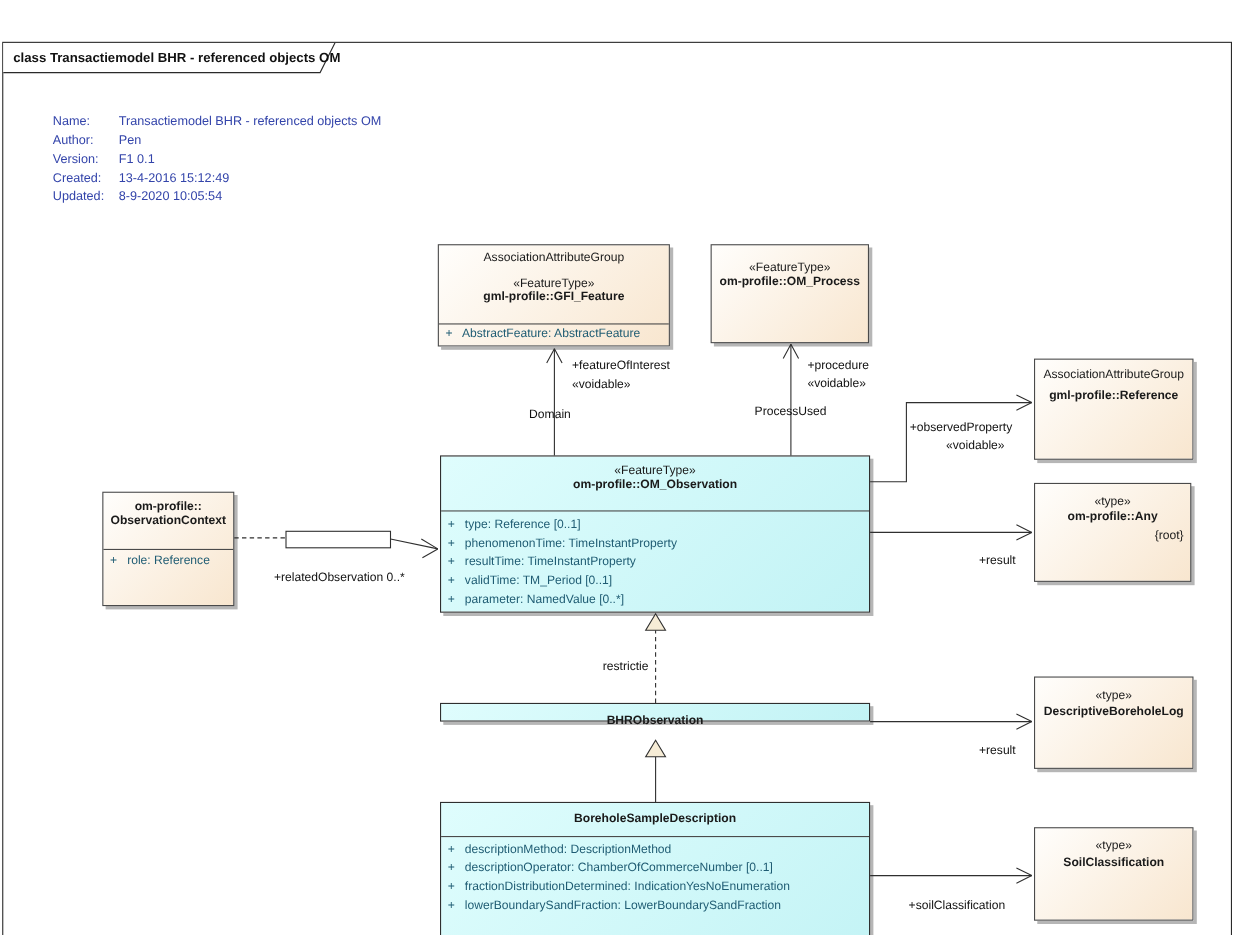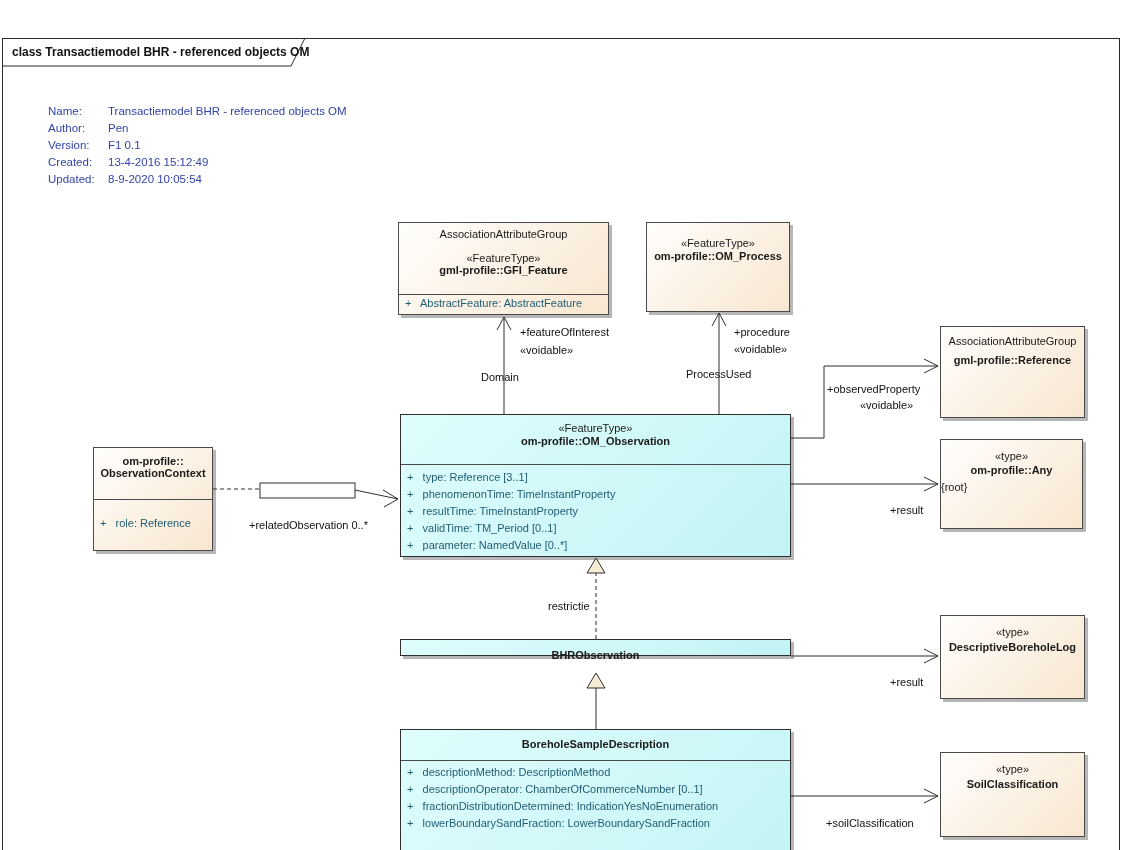--- a/index.html
+++ b/index.html
@@ -16,21 +16,21 @@
 
   
   .box { position:absolute; border:1px solid #4a4a4a; box-shadow:3px 3px 0 #b6b6b6; font-size:11px; color:#1a1a1a; z-index:2; }
   .beige { background:linear-gradient(135deg,#fffefc 0%,#f8e6cf 100%); }
   .cyan  { background:linear-gradient(135deg,#dffdfd 0%,#c2f3f5 100%); border-color:#2f2f2f; }
   .hd { text-align:center; }
   .cname { font-weight:bold; }
   .it { }
   .attrs { border-top:1px solid #4a4a4a; }
   .attr { white-space:pre; line-height:17px; padding-left:6px; color:#1f5c73; }
-  .tag { padding-right:6px; }
+  .tag { text-align:right; padding-right:6px; }
 
   
   .overlay { position:absolute; left:0; top:0; z-index:5; pointer-events:none; }
   .conn { stroke:#2f2f2f; stroke-width:1; fill:none; }
   .dash { stroke-dasharray:4 3; }
   .tri  { fill:#f6ecd6; stroke:#2f2f2f; stroke-width:1; }
 
   
   .clabel { position:absolute; font-size:11px; color:#111; white-space:nowrap; z-index:6; }
 </style>
@@ -83,32 +83,32 @@
       <div class="cname" style="margin-top:2px">om-profile::Any</div>
     </div>
     <div class="tag" style="margin-top:5px">{root}</div>
   </div>
 
   <div class="box beige" style="left:90px;top:408px;width:120px;height:104px">
     <div class="hd" style="height:51px">
       <div class="cname" style="padding-top:7px">om-profile::</div>
       <div class="cname">ObservationContext</div>
     </div>
-    <div class="attrs" style="padding-top:15px">
+    <div class="attrs" style="padding-top:2px">
       <div class="attr">+   role: Reference</div>
     </div>
   </div>
 
   <div class="box cyan" style="left:397px;top:375px;width:391px;height:143px">
     <div class="hd" style="height:49px">
       <div style="padding-top:7px">«FeatureType»</div>
       <div class="cname" style="margin-top:1px">om-profile::OM_Observation</div>
     </div>
     <div class="attrs" style="padding-top:4px">
-      <div class="attr">+   type: Reference [3..1]</div>
+      <div class="attr">+   type: Reference [0..1]</div>
       <div class="attr">+   phenomenonTime: TimeInstantProperty</div>
       <div class="attr">+   resultTime: TimeInstantProperty</div>
       <div class="attr">+   validTime: TM_Period [0..1]</div>
       <div class="attr">+   parameter: NamedValue [0..*]</div>
     </div>
   </div>
 
   <div class="box cyan" style="left:397px;top:600px;width:391px;height:17px">
     <div class="hd">
       <div class="cname" style="padding-top:9px">BHRObservation</div>

